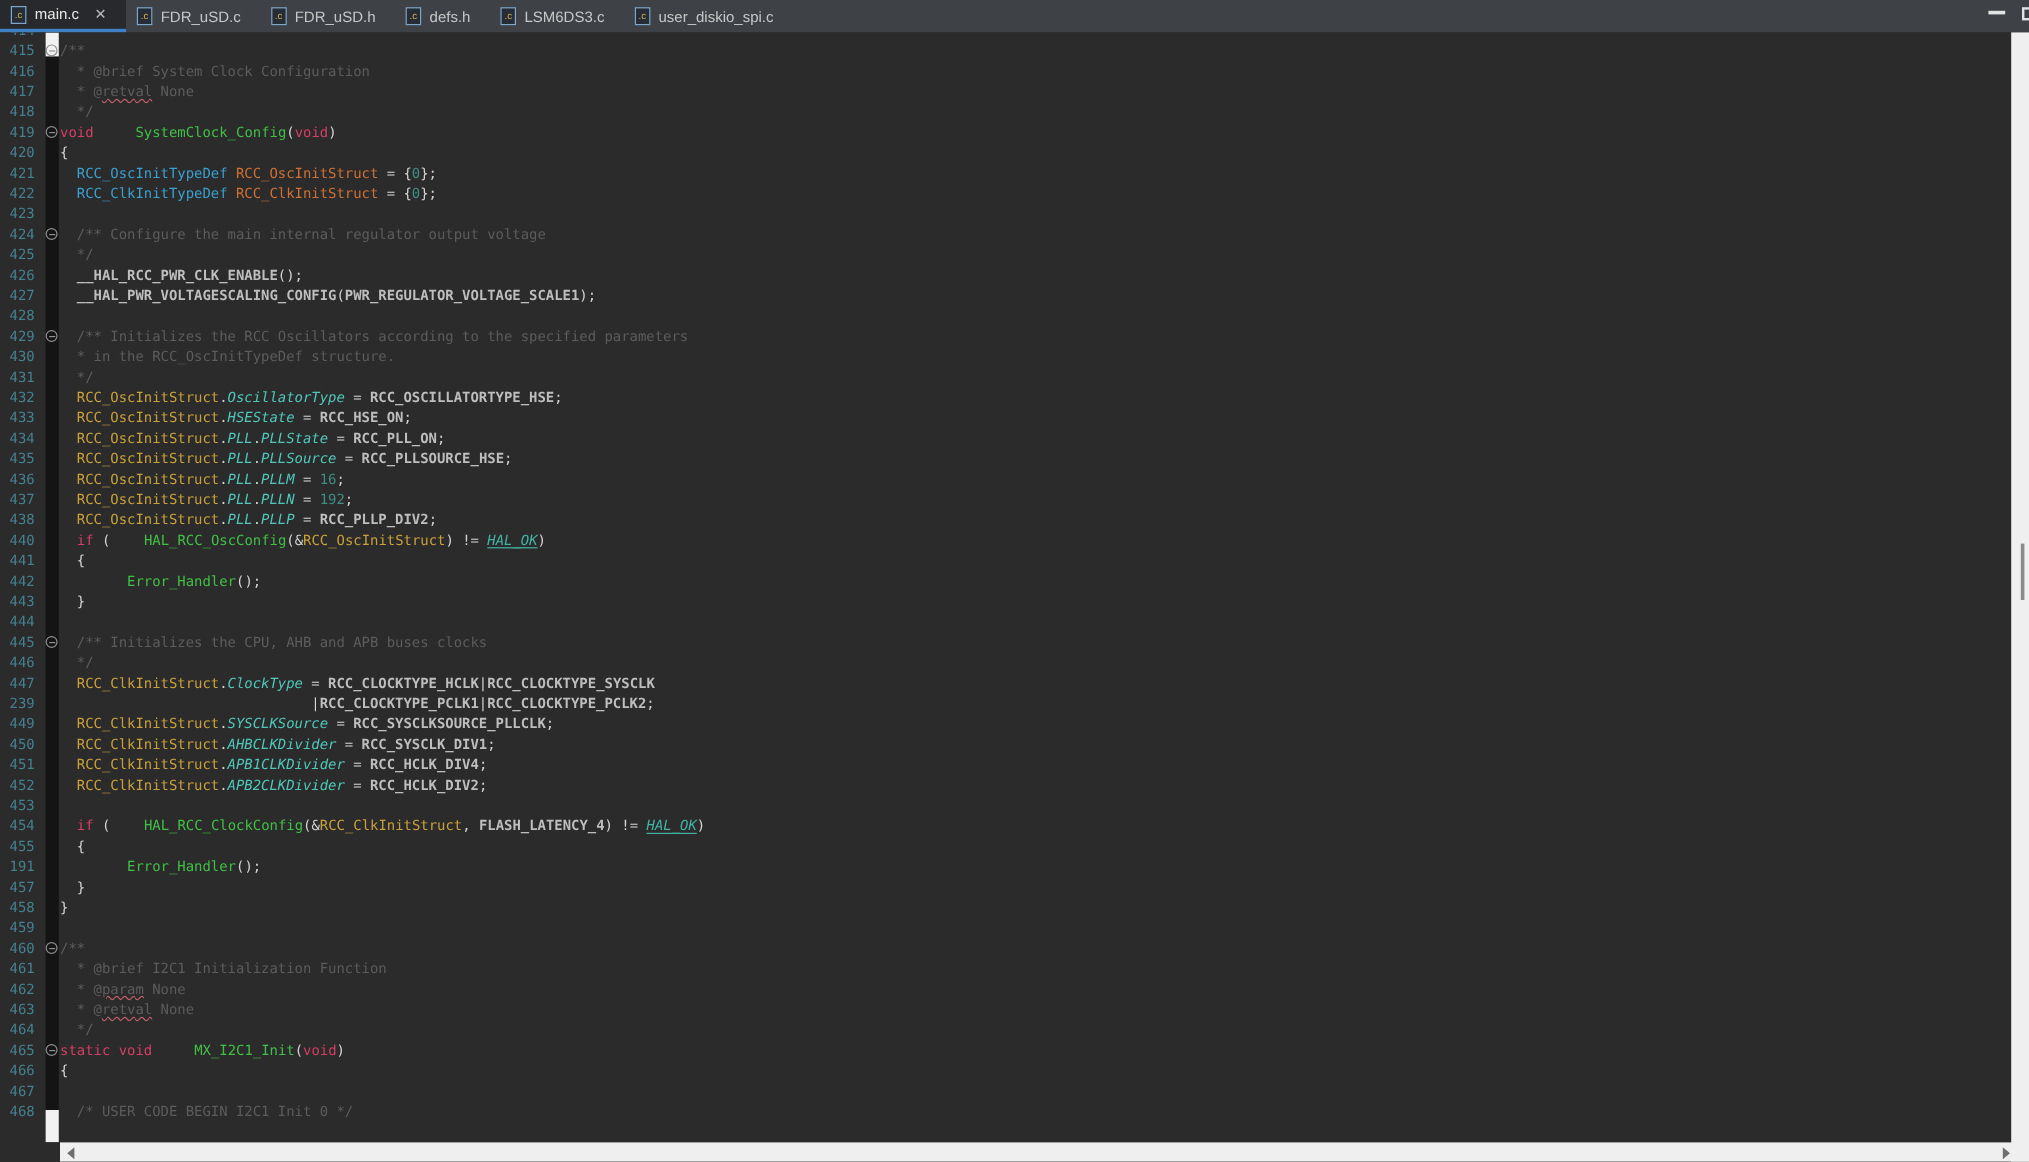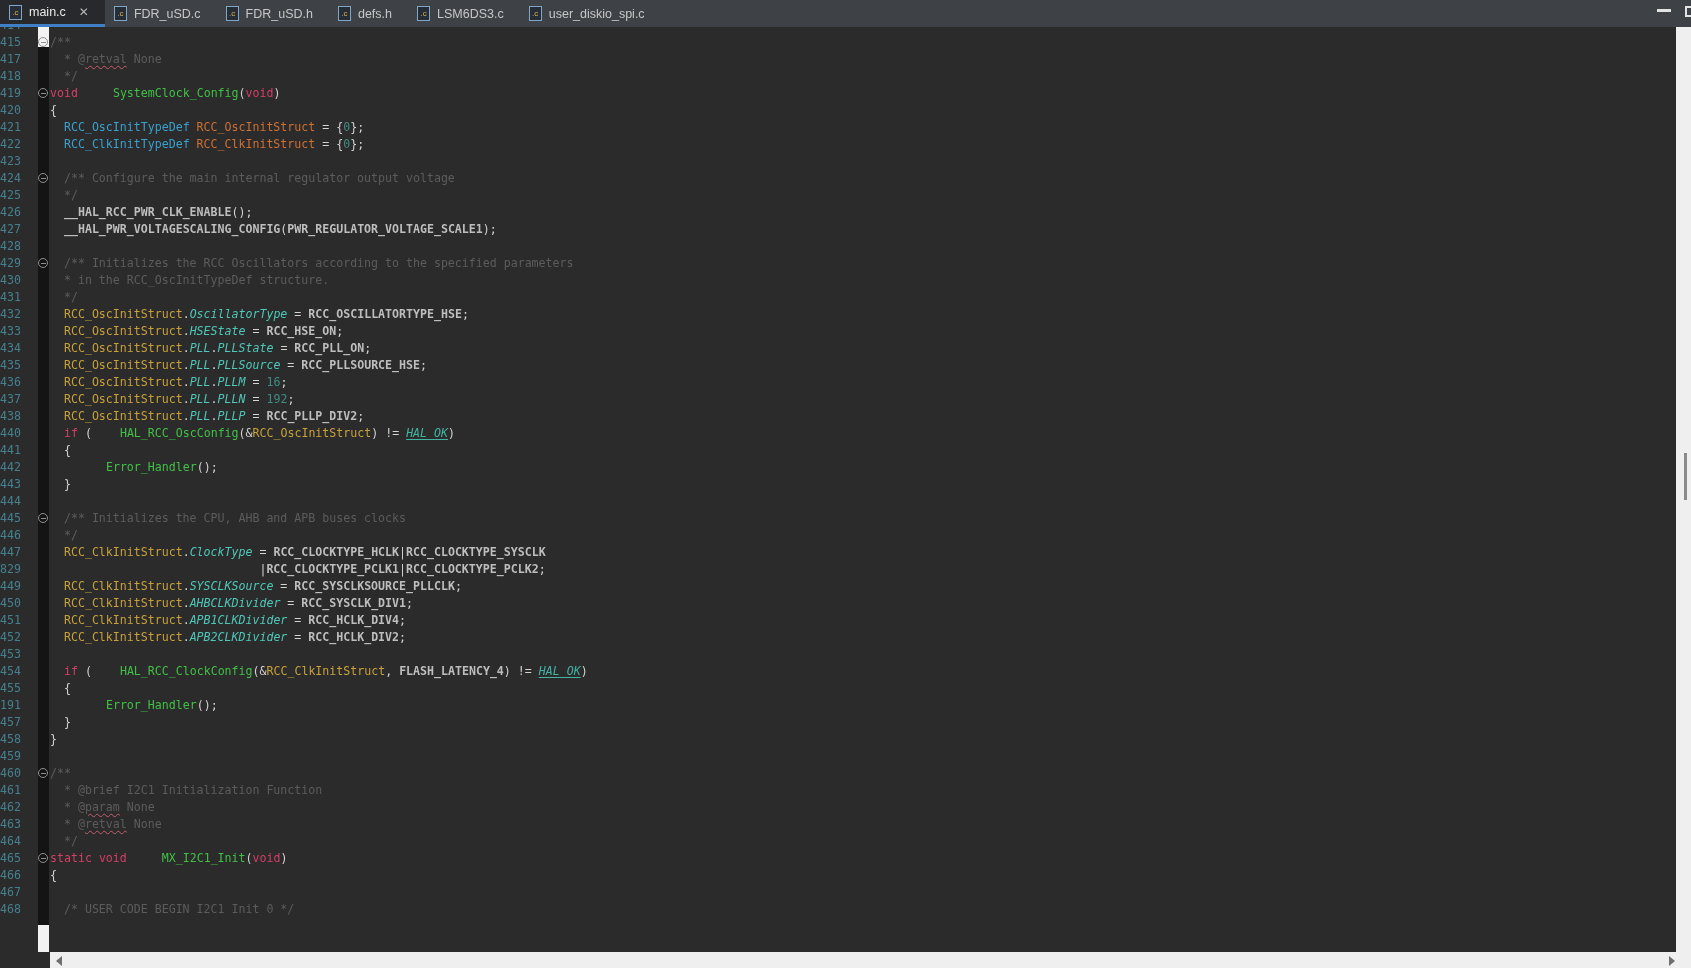--- a/index.html
+++ b/index.html
@@ -23,21 +23,21 @@
   .maxbtn { width:12px; height:11px; border:2px solid #e3e3e3; margin-right:-8px; margin-top:-4px;}
 
   
   .editor { position:absolute; left:0; top:27px; width:1676px; height:925px;
             background:#2b2b2b; overflow:hidden; }
   .margin-strip { position:absolute; left:38px; top:0; width:11px; height:100%;
                   background:#141414; }
   .mark { position:absolute; left:38px; width:11px; background:#f2f2f2; }
   .code-lines { position:absolute; left:0; top:-10.5px; right:0; }
   .row { display:flex; height:17px; line-height:17px; font-size:11.6px; }
-  .ln  { width:38px; flex:0 0 38px; text-align:left; padding-right:1px;
+  .ln  { width:38px; flex:0 0 38px; text-align:center; padding-right:1px;
          color:#45808f; }
   .mg  { width:11px; flex:0 0 11px; position:relative; }
   .cd  { white-space:pre; padding-left:1px; color:#d4d4d4; }
   .fold { position:absolute; left:0; top:3.5px; width:10px; height:10px;
           border:1px solid #8f8f8f; border-radius:50%; }
   .fold::after { content:""; position:absolute; left:1.5px; right:1.5px; top:3.5px;
                  height:1px; background:#8f8f8f; }
 
   
   .cm  { color:#5c5c5c; }
@@ -118,20 +118,25 @@
         <span class="cd"></span>
       </div>
       <div class="row">
         <span class="ln">415</span>
         <span class="mg">
           <span class="fold"></span>
         </span>
         <span class="cd"><span class="cm">/**</span></span>
       </div>
       <div class="row">
+        <span class="ln">416</span>
+        <span class="mg"></span>
+        <span class="cd"><span class="cm">  * @brief System Clock Configuration</span></span>
+      </div>
+      <div class="row">
         <span class="ln">417</span>
         <span class="mg"></span>
         <span class="cd"><span class="cm">  * @</span><span class="cmsq">retval</span><span class="cm"> None</span></span>
       </div>
       <div class="row">
         <span class="ln">418</span>
         <span class="mg"></span>
         <span class="cd"><span class="cm">  */</span></span>
       </div>
       <div class="row">
@@ -276,21 +281,21 @@
         <span class="ln">446</span>
         <span class="mg"></span>
         <span class="cd"><span class="cm">  */</span></span>
       </div>
       <div class="row">
         <span class="ln">447</span>
         <span class="mg"></span>
         <span class="cd"><span class="pl">  </span><span class="vu">RCC_ClkInitStruct</span><span class="pl">.</span><span class="mem">ClockType</span><span class="pl"> = </span><span class="mac">RCC_CLOCKTYPE_HCLK</span><span class="pl">|</span><span class="mac">RCC_CLOCKTYPE_SYSCLK</span></span>
       </div>
       <div class="row">
-        <span class="ln">829</span>
+        <span class="ln">239</span>
         <span class="mg"></span>
         <span class="cd"><span class="pl">                              |</span><span class="mac">RCC_CLOCKTYPE_PCLK1</span><span class="pl">|</span><span class="mac">RCC_CLOCKTYPE_PCLK2</span><span class="pl">;</span></span>
       </div>
       <div class="row">
         <span class="ln">449</span>
         <span class="mg"></span>
         <span class="cd"><span class="pl">  </span><span class="vu">RCC_ClkInitStruct</span><span class="pl">.</span><span class="mem">SYSCLKSource</span><span class="pl"> = </span><span class="mac">RCC_SYSCLKSOURCE_PLLCLK</span><span class="pl">;</span></span>
       </div>
       <div class="row">
         <span class="ln">450</span>

